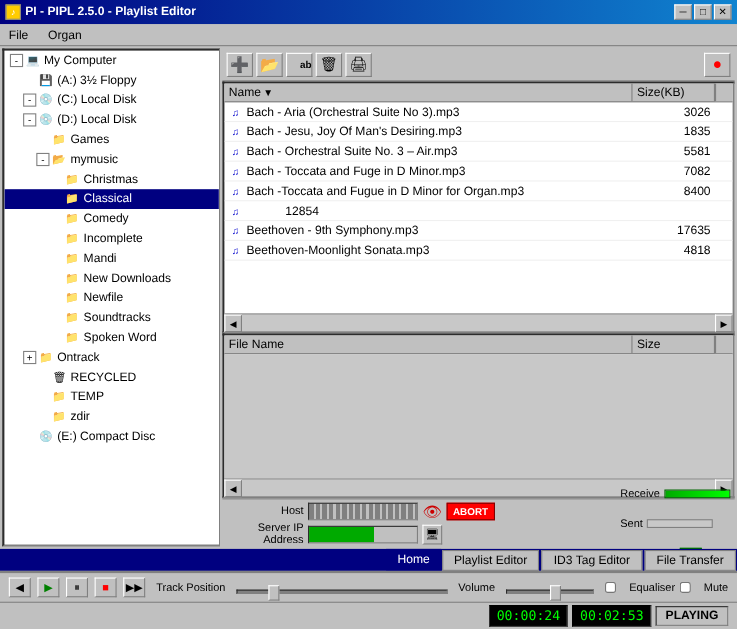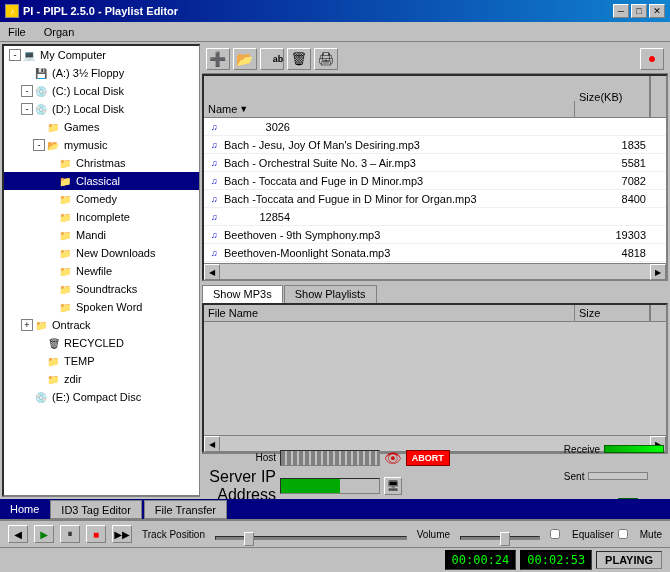--- a/index.html
+++ b/index.html
@@ -135,20 +135,21 @@
       background: linear-gradient(to right, #00aa00, #00ff00);
       border: 1px solid #006600;
     }
     .green-box { width: 20px; height: 12px; background: #00aa00; border: 1px solid #006600; color: white; font-size: 9px; display: flex; align-items: center; justify-content: center; }
     
     
     .bottom-tabs {
       background: #000080;
       display: flex;
       height: 20px;
+      justify-content: flex-end;
     }
     .bottom-tab {
       padding: 2px 10px;
       font-size: 11px;
       cursor: pointer;
       color: black;
       background: #c0c0c0;
       border: 1px solid #808080;
       margin: 1px 1px 0 1px;
       display: flex; align-items: center;
@@ -422,33 +423,34 @@
         <div class="tb-btn" style="font-size:9px; font-weight:bold;padding-left:12px;">ab</div>
         <div class="tb-btn" style="font-size:13px;">🗑</div>
         <div class="tb-btn" style="font-size:13px;">🖨</div>
         <div style="flex:1;"></div>
         <div class="tb-btn" style="color:red; font-size:13px;">⏺</div>
       </div>
 
       <div class="upper-file-area">
 
         <div class="list-header">
-          <div class="list-header-cell" style="flex:1;margin-top:25px;">
+          <div class="list-header-cell" style="flex:1;">
             <span>Name</span>
             <span style="font-size:9px;">▼</span>
           </div>
           <div class="list-header-cell" style="width:75px;">
             <span>Size(KB)</span>
           </div>
           <div style="width:16px; background:#c0c0c0; border-left:1px solid #808080;"></div>
         </div>
 
         <div class="file-list-content" id="file-list-content">
         <div class="file-row">
       <span class="file-icon" style="color:#0000cc; font-size:9px;">♫</span>
+      <span class="file-name">Bach - Aria (Orchestral Suite No 3).mp3</span>
       <span class="file-size">3026</span>
       <span style="width:16px; flex-shrink:0;"></span>
     </div>
             <div class="file-row">
       <span class="file-icon" style="color:#0000cc; font-size:9px;">♫</span>
       <span class="file-name">Bach - Jesu, Joy Of Man's Desiring.mp3</span>
       <span class="file-size">1835</span>
       <span style="width:16px; flex-shrink:0;"></span>
     </div>
             <div class="file-row">
@@ -470,42 +472,38 @@
       <span style="width:16px; flex-shrink:0;"></span>
     </div>
             <div class="file-row">
       <span class="file-icon" style="color:#0000cc; font-size:9px;">♫</span>
       <span class="file-size">12854</span>
       <span style="width:16px; flex-shrink:0;"></span>
     </div>
             <div class="file-row">
       <span class="file-icon" style="color:#0000cc; font-size:9px;">♫</span>
       <span class="file-name">Beethoven - 9th Symphony.mp3</span>
-      <span class="file-size">19303</span>
+      <span class="file-size">17635</span>
       <span style="width:16px; flex-shrink:0;"></span>
     </div>
             <div class="file-row">
       <span class="file-icon" style="color:#0000cc; font-size:9px;">♫</span>
       <span class="file-name">Beethoven-Moonlight Sonata.mp3</span>
       <span class="file-size">4818</span>
       <span style="width:16px; flex-shrink:0;"></span>
     </div>
           </div>
 
         <div class="h-scrollbar">
           <div class="h-scroll-arrow">◀</div>
           <div class="h-scroll-track"></div>
           <div class="h-scroll-arrow">▶</div>
         </div>
       </div>
 
-      <div style="display:flex; padding: 2px 0 0 0; background:#c0c0c0; margin-top:2px;">
-        <div class="tab active">Show MP3s</div>
-        <div class="tab">Show Playlists</div>
-      </div>
 
       <div class="lower-playlist-area">
         <div class="playlist-header">
           <div class="playlist-header-cell" style="flex:1;">
             <span>File Name</span>
           </div>
           <div class="playlist-header-cell" style="width:75px;">
             <span>Size</span>
           </div>
           <div style="width:16px; background:#c0c0c0; border-left:1px solid #808080;"></div>
@@ -521,21 +519,21 @@
 
       <div class="conn-bar" style="height:46px; border-top:1px solid #808080; display:flex; align-items:center; padding:2px 4px; gap:4px; flex-shrink:0;">
         <div style="display:flex; flex-direction:column; gap:2px;">
           <div style="display:flex; align-items:center; gap:4px;">
             <span class="conn-label" style="width:70px; text-align:right; font-size:10px;">Host</span>
             <div class="conn-field" style="width:100px; background:white; border:1px inset #808080; height:16px; background: repeating-linear-gradient(to right, #808080 0px, #808080 4px, #c0c0c0 4px, #c0c0c0 6px); font-size:10px;"></div>
             <span class="eye-icon">👁</span>
             <div class="abort-btn" style="background:red; color:white; font-size:9px; font-weight:bold; padding:2px 5px; border:1px solid #800000; cursor:pointer;">ABORT</div>
           </div>
           <div style="display:flex; align-items:center; gap:4px;">
-            <span class="conn-label" style="width:70px; text-align:right; font-size:16px;">Server IP Address</span>
+            <span class="conn-label" style="width:70px; text-align:right; font-size:10px;">Server IP Address</span>
             <div class="conn-field" style="width:100px; background: linear-gradient(to right, #00aa00 60%, #c0c0c0 60%); border:1px inset #808080; height:16px;"></div>
             <div style="width:18px; height:18px; background:#c0c0c0; border:1px solid; border-color:#fff #808080 #808080 #fff; display:flex; align-items:center; justify-content:center; font-size:10px; cursor:pointer;">🖥</div>
           </div>
         </div>
         <div class="conn-right" style="margin-left:auto; font-size:10px;">
           <div class="conn-row">
             <span>Receive</span>
             <div class="status-bar-green" style="width:60px; height:8px; background:linear-gradient(to right, #00aa00, #00ff00); border:1px solid #006600;"></div>
           </div>
           <div class="conn-row">
@@ -547,20 +545,21 @@
             <div class="green-box">0</div>
           </div>
         </div>
       </div>
 
     </div>
   </div>
 
   <div class="bottom-tabs">
     <div class="bottom-tab-home">Home</div>
+    <div class="bottom-tab">Playlist Editor</div>
     <div class="bottom-tab">ID3 Tag Editor</div>
     <div class="bottom-tab">File Transfer</div>
   </div>
 
   <div class="player-bar">
     <div class="play-btn">◀</div>
     <div class="play-btn" style="color:green;">▶</div>
     <div class="play-btn">⏸</div>
     <div class="play-btn" style="color:red;">■</div>
     <div class="play-btn">▶▶</div>

